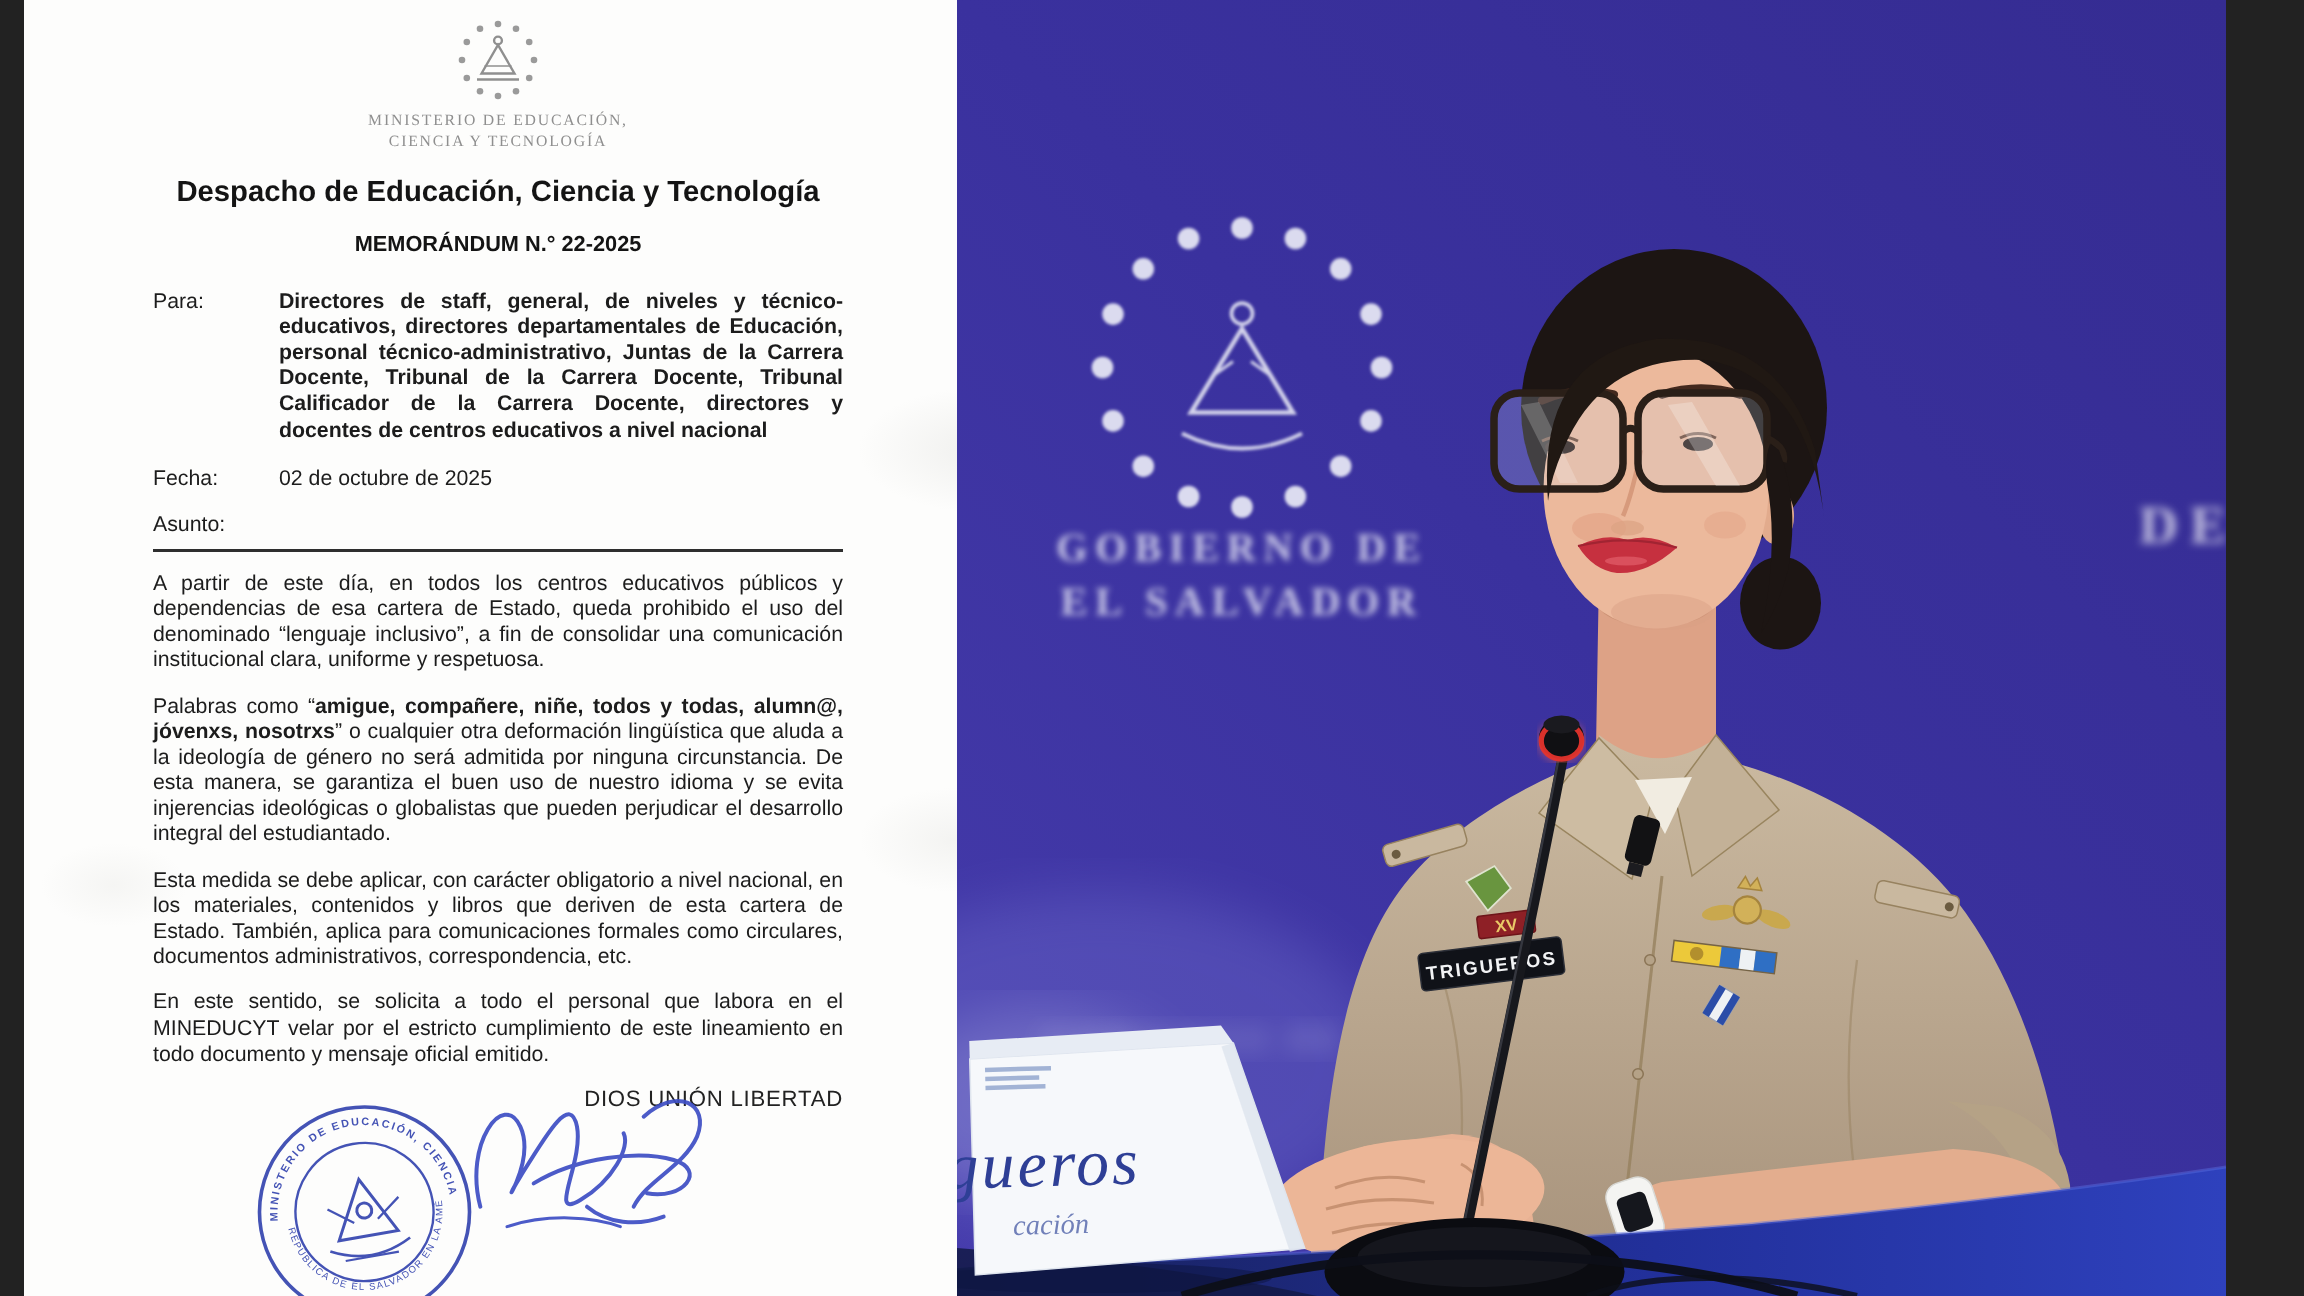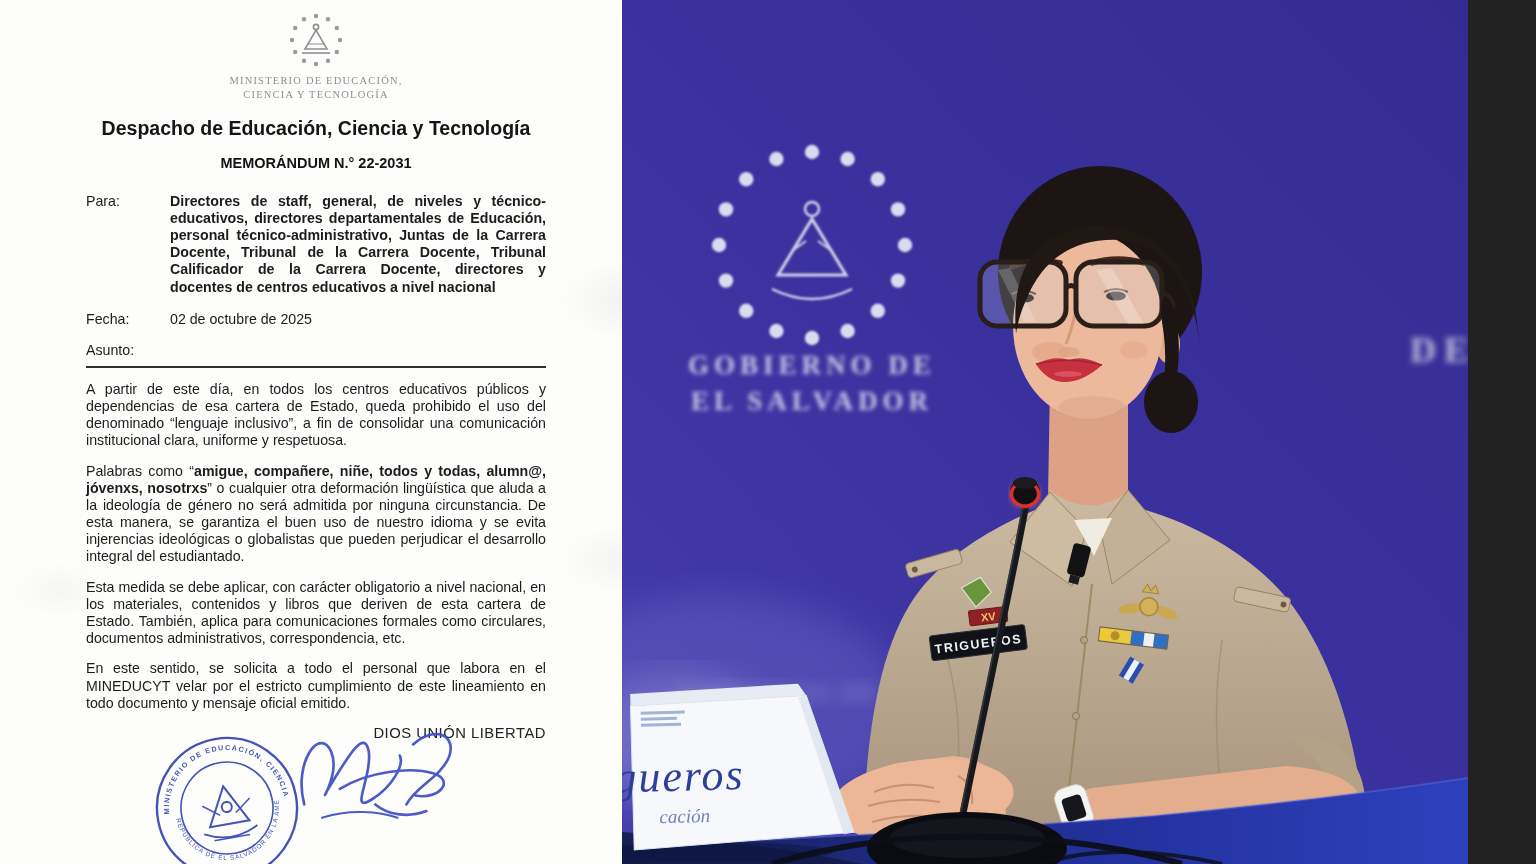--- a/index.html
+++ b/index.html
@@ -6,20 +6,21 @@
   html,body { width:1536px; height:864px; overflow:hidden; background:#222; }
   .stage { width:1536px; height:864px; display:flex; font-family:"Liberation Sans","DejaVu Sans",sans-serif; }
 
   
   .doc-panel {
     width:622px; height:864px; background:#fdfdfc; position:relative; overflow:hidden;
     background-image:
       radial-gradient(ellipse 120px 60px at 640px 300px, rgba(200,200,195,.25), transparent 70%),
       radial-gradient(ellipse 90px 50px at 620px 560px, rgba(205,205,200,.2), transparent 70%),
       radial-gradient(ellipse 70px 40px at 60px 590px, rgba(210,210,205,.18), transparent 70%);
+    margin-left: 16px;
   }
   .doc-content { padding:6px 76px 0 86px; color:#1c1c1c; }
   .crest { display:block; margin:2px auto 2px; }
   .ministry-name { text-align:center; font-family:"Liberation Serif","DejaVu Serif",serif;
     font-size:10.5px; letter-spacing:1.2px; color:#8f8f8f; line-height:1.32; }
   .doc-title { text-align:center; font-size:19.5px; font-weight:bold; margin-top:15px; color:#141414; }
   .memo-number { text-align:center; font-size:14.5px; font-weight:bold; margin-top:15px; color:#141414; }
   .meta { margin-top:22px; font-size:14.2px; }
   .meta-row { display:grid; grid-template-columns:84px 1fr; }
   .meta-row.r-para { margin-bottom:15px; }
@@ -76,21 +77,21 @@
           <path d="M -9,4 L 9,4" stroke-width="1"></path>
         </g>
       </svg>
 
       <div class="ministry-name">
         <div>MINISTERIO DE EDUCACIÓN,</div>
         <div>CIENCIA Y TECNOLOGÍA</div>
       </div>
 
       <h1 class="doc-title">Despacho de Educación, Ciencia y Tecnología</h1>
-      <h2 class="memo-number">MEMORÁNDUM N.° 22-2031</h2>
+      <h2 class="memo-number">MEMORÁNDUM N.° 22-2025</h2>
 
       <div class="meta">
         <div class="meta-row r-para">
           <div class="meta-label">Para:</div>
           <div class="meta-value v-para">Directores de staff, general, de niveles y técnico-educativos, directores departamentales de Educación, personal técnico-administrativo, Juntas de la Carrera Docente, Tribunal de la Carrera Docente, Tribunal Calificador de la Carrera Docente, directores y docentes de centros educativos a nivel nacional</div>
         </div>
         <div class="meta-row r-fecha">
           <div class="meta-label">Fecha:</div>
           <div class="meta-value">02 de octubre de 2025</div>
         </div>

